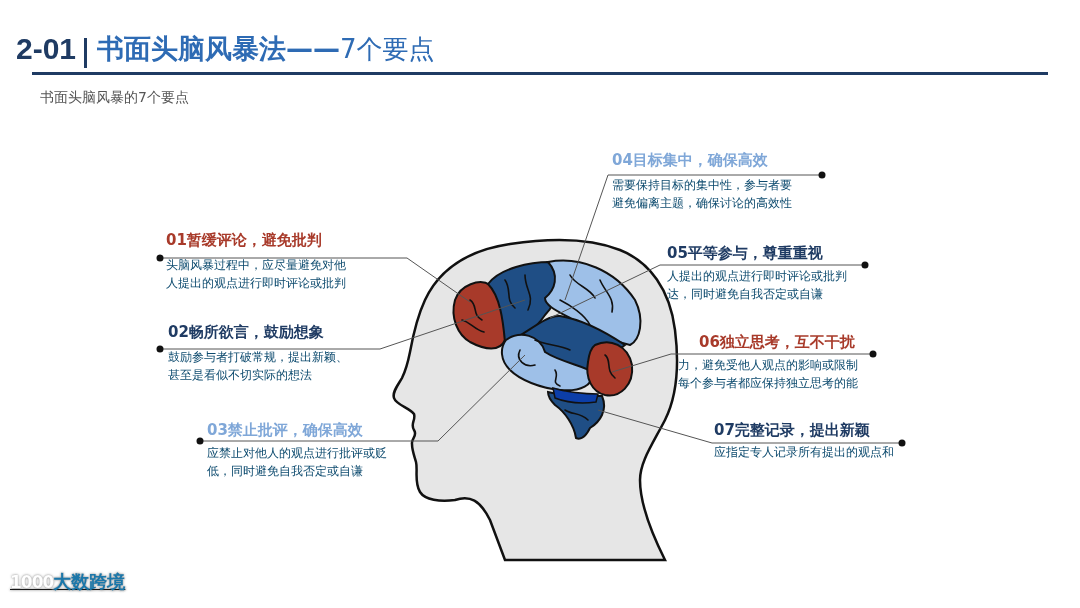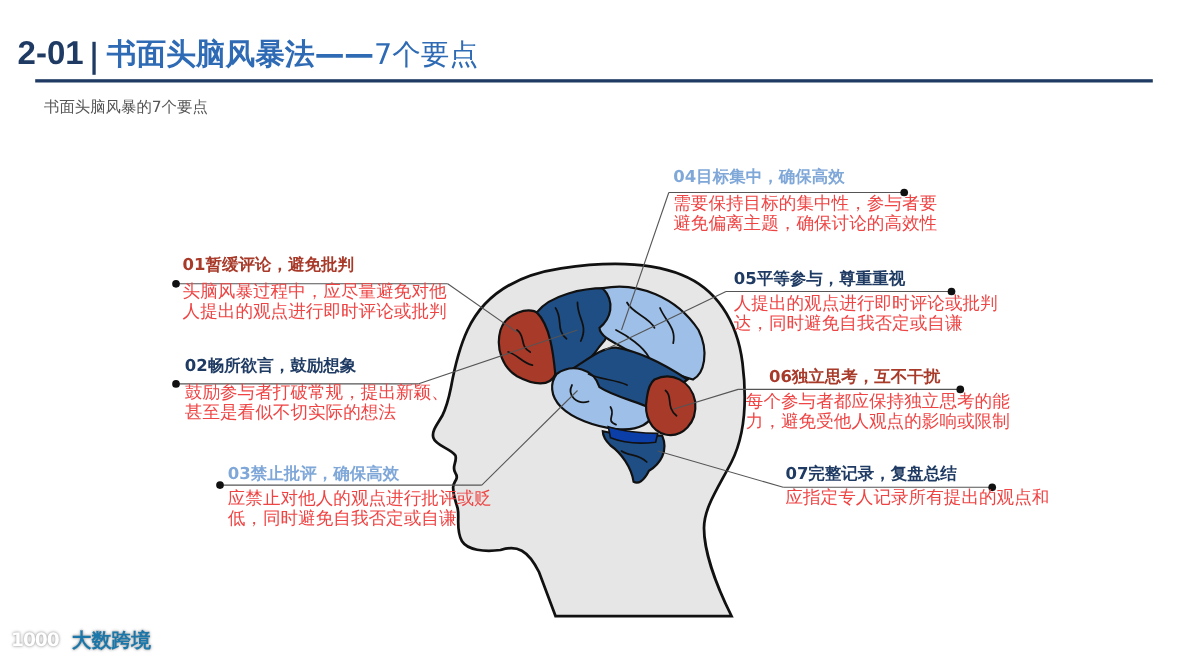--- a/index.html
+++ b/index.html
@@ -9,25 +9,25 @@
   .title-row { position:absolute; left:16px; top:28px; height:42px; display:flex; align-items:center; white-space:nowrap; }
   .title-num { font-family:"Liberation Sans",sans-serif; font-weight:bold; font-size:30px; color:#1f3b63; letter-spacing:0px; }
   .title-bar { display:inline-block; width:3px; height:30px; background:#1f3b63; margin:0 10px 0 8px; transform:translateY(4px); }
   .title-main { font-weight:bold; font-size:27px; color:#2e6bb4; }
   .title-sub { font-size:26px; color:#2e6bb4; font-weight:normal; }
   .title-rule { position:absolute; left:32px; top:72px; width:1016px; height:3px; background:#1f3b63; }
   .subtitle { position:absolute; left:40px; top:89px; font-size:14px; color:#555555; }
 
   .callout { position:absolute; }
   .callout .heading { font-weight:bold; font-size:15px; white-space:nowrap; }
-  .callout .desc { font-size:16px; color:#ef4444; line-height:18px; white-space:nowrap; margin-top:6px; }
+  .callout .desc { font-size:12px; color:#0c4a6e; line-height:18px; white-space:nowrap; margin-top:6px; }
 
   svg.overlay { position:absolute; left:0; top:0; width:1080px; height:608px; }
 
-  .logo { position:absolute; left:10px; top:570px; display:flex; align-items:center; gap:12px; opacity:0.9; }
+  .logo { position:absolute; left:10px; top:570px; display:flex; align-items:center; gap:0; opacity:0.9;text-decoration:underline; }
   .logo .mark { font-size:17px; color:#ffffff; font-weight:bold; text-shadow:0 0 2px #999, 0 0 3px #aaa; letter-spacing:-1px; }
   .logo .name { font-size:18px; color:#0369a1; font-weight:bold; text-shadow:0 0 2px #999, 0 0 3px #aaa; }
 </style>
 </head>
 <body>
 
 <div class="title-row">
   <span class="title-num">2-01</span>
   <span class="title-bar"></span>
   <span class="title-main">书面头脑风暴法——</span>
@@ -134,27 +134,27 @@
   <div class="heading" style="color:#1f3b63;">05平等参与，尊重重视</div>
   <div class="desc" style="margin-top:4px;">
     <div>人提出的观点进行即时评论或批判</div>
     <div>达，同时避免自我否定或自谦</div>
   </div>
 </div>
 
 <div class="callout" style="left:678px; top:333px;">
   <div class="heading" style="color:#a83a2a;padding-left:21px;">06独立思考，互不干扰</div>
   <div class="desc" style="margin-top:4px;">
+    <div>力，避免受他人观点的影响或限制</div>
     <div>每个参与者都应保持独立思考的能</div>
-    <div>力，避免受他人观点的影响或限制</div>
   </div>
 </div>
 
 <div class="callout" style="left:714px; top:421px;">
-  <div class="heading" style="color:#1f3b63;">07完整记录，复盘总结</div>
+  <div class="heading" style="color:#1f3b63;">07完整记录，提出新颖</div>
   <div class="desc" style="margin-top:4px;font-family:Liberation Mono, monospace;">
     <div>应指定专人记录所有提出的观点和</div>
   </div>
 </div>
 
 <div class="logo">
   <span class="mark">1000</span>
   <span class="name">大数跨境</span>
 </div>
 

